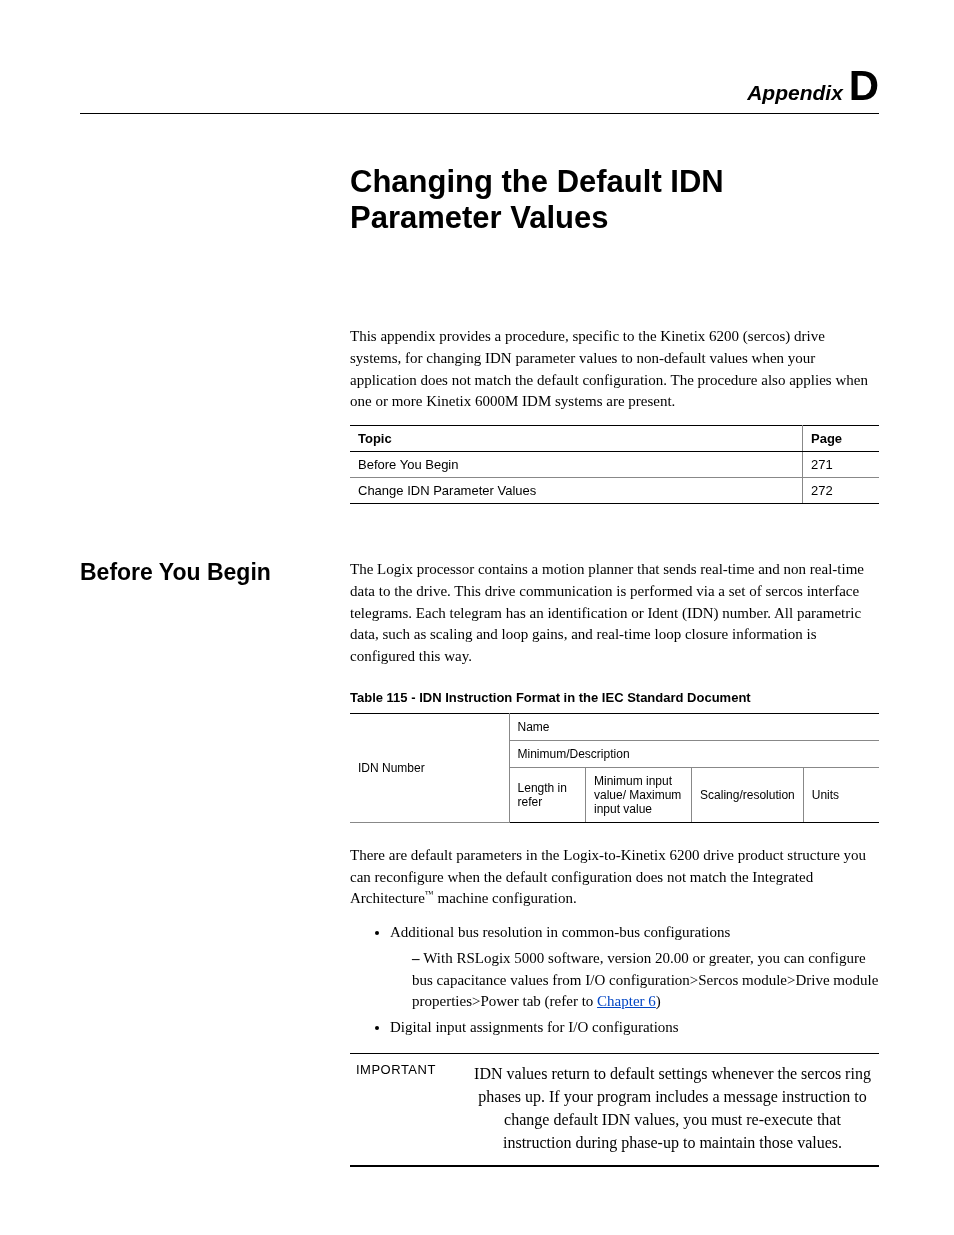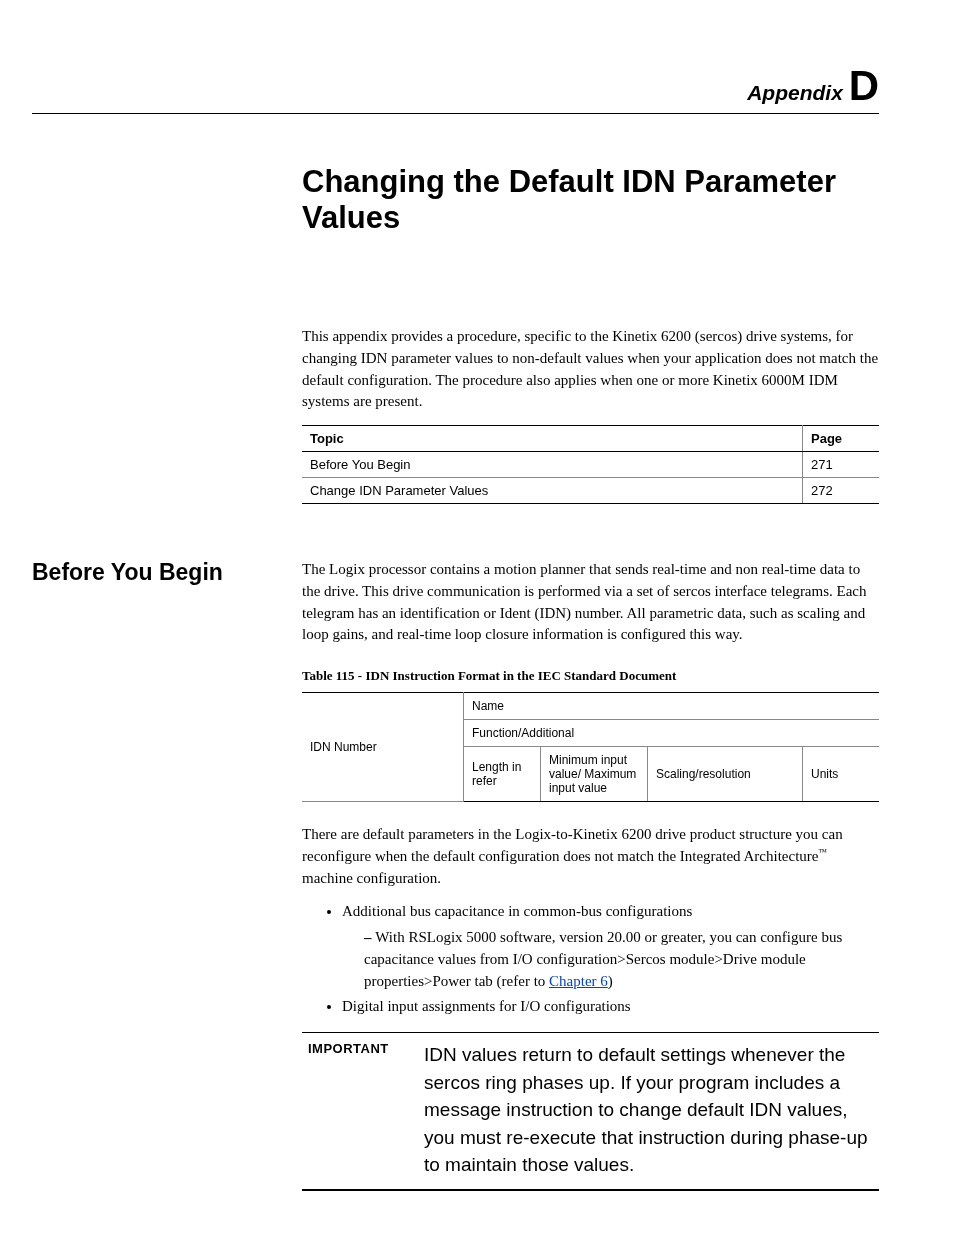--- a/index.html
+++ b/index.html
@@ -4,21 +4,21 @@
 <style>
   body {
     margin: 0;
     padding: 0;
     font-family: Georgia, 'Times New Roman', serif;
     color: #000;
     background: #fff;
     width: 954px;
   }
   .page {
-    padding: 65px 75px 40px 32px;
+    padding: 65px 75px 40px 80px;
     position: relative;
     box-sizing: border-box;
   }
   .appendix-header {
     text-align: right;
     font-family: Arial, Helvetica, sans-serif;
     font-weight: bold;
     font-style: italic;
     font-size: 21px;
     margin-bottom: 6px;
@@ -94,21 +94,21 @@
     flex-shrink: 0;
     font-family: Arial, Helvetica, sans-serif;
     font-weight: 900;
     font-size: 23px;
     margin: 0;
   }
   .right-col {
     flex: 1;
   }
   .table-caption {
-    font-family: Liberation Serif, serif;
+    font-family: Liberation Sans, sans-serif;
     font-weight: bold;
     font-size: 13px;
     margin: 22px 0 8px 0;
   }
   .idn-table {
     width: 100%;
     border-collapse: collapse;
     font-family: Arial, Helvetica, sans-serif;
     font-size: 12px;
     margin-bottom: 22px;
@@ -161,30 +161,31 @@
   .important-box {
     display: flex;
     border-top: 1.5px solid #000;
     border-bottom: 2px solid #000;
     padding: 8px 6px 10px 6px;
     margin-top: 14px;
     gap: 16px;
   }
   .important-label {
     font-family: Arial, Helvetica, sans-serif;
-    font-weight: 700;
+    font-weight: 400;
     font-size: 13px;
     letter-spacing: 0.5px;
     flex-shrink: 0;
     width: 100px;
   }
   .important-text {
-    font-family: Liberation Sans, sans-serif;
-    font-size: 19px;
+    font-family: Liberation Serif, serif;
+    font-size: 16px;
     line-height: 1.45;
+    text-align: center;
   }
   .tm {
     font-size: 9px;
     vertical-align: super;
   }
 </style>
 </head>
 <body>
 
 <div class="page">
@@ -227,39 +228,39 @@
 
       <div class="table-caption">Table 115 - IDN Instruction Format in the IEC Standard Document</div>
 
       <table class="idn-table">
         <tbody>
             <tr class="outer-top">
           <td rowspan="3" class="idn-left">IDN Number</td>
           <td colspan="4">Name</td>
         </tr>
         <tr>
-          <td colspan="4">Function/Additional</td>
+          <td colspan="4">Minimum/Description</td>
         </tr>
         <tr class="outer-bottom">
           <td style="width:60px">Length in refer</td>
           <td style="width:90px">Minimum input value/ Maximum input value</td>
           <td>Scaling/resolution</td>
           <td style="width:60px">Units</td>
         </tr>
       </tbody>
         </table>
 
       <p class="body-text">
         <span>There are default parameters in the Logix-to-Kinetix 6200 drive product structure you can reconfigure when the default configuration does not match the Integrated Architecture</span><span class="tm">™</span><span> machine configuration.</span>
       </p>
 
 
       <ul class="bullets">
         <li>
-          <span>Additional bus capacitance in common-bus configurations</span>
+          <span>Additional bus resolution in common-bus configurations</span>
           <ul class="dashes">
             <li>
               <span>With RSLogix 5000 software, version 20.00 or greater, you can configure bus capacitance values from I/O configuration&gt;Sercos module&gt;Drive module properties&gt;Power tab (refer to </span><a href="#" class="link">Chapter 6</a><span>)</span>
             </li>
           </ul>
         </li>
         <li>Digital input assignments for I/O configurations</li>
       </ul>
 
       <div class="important-box">

